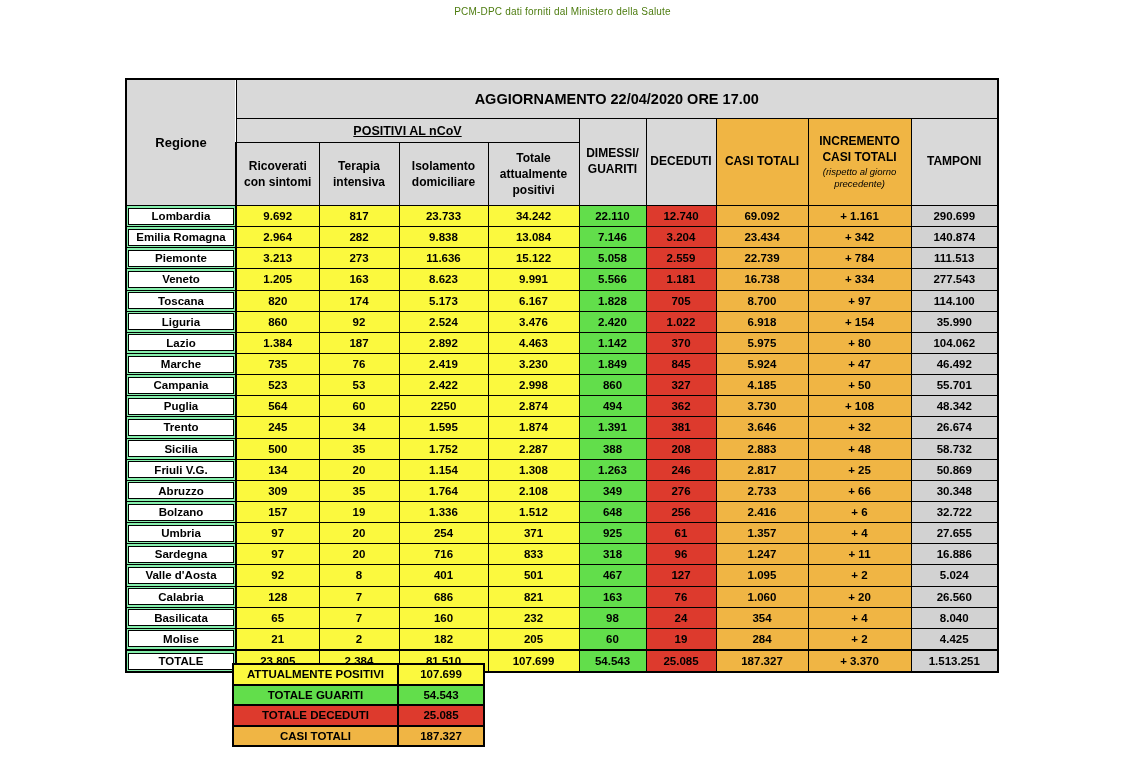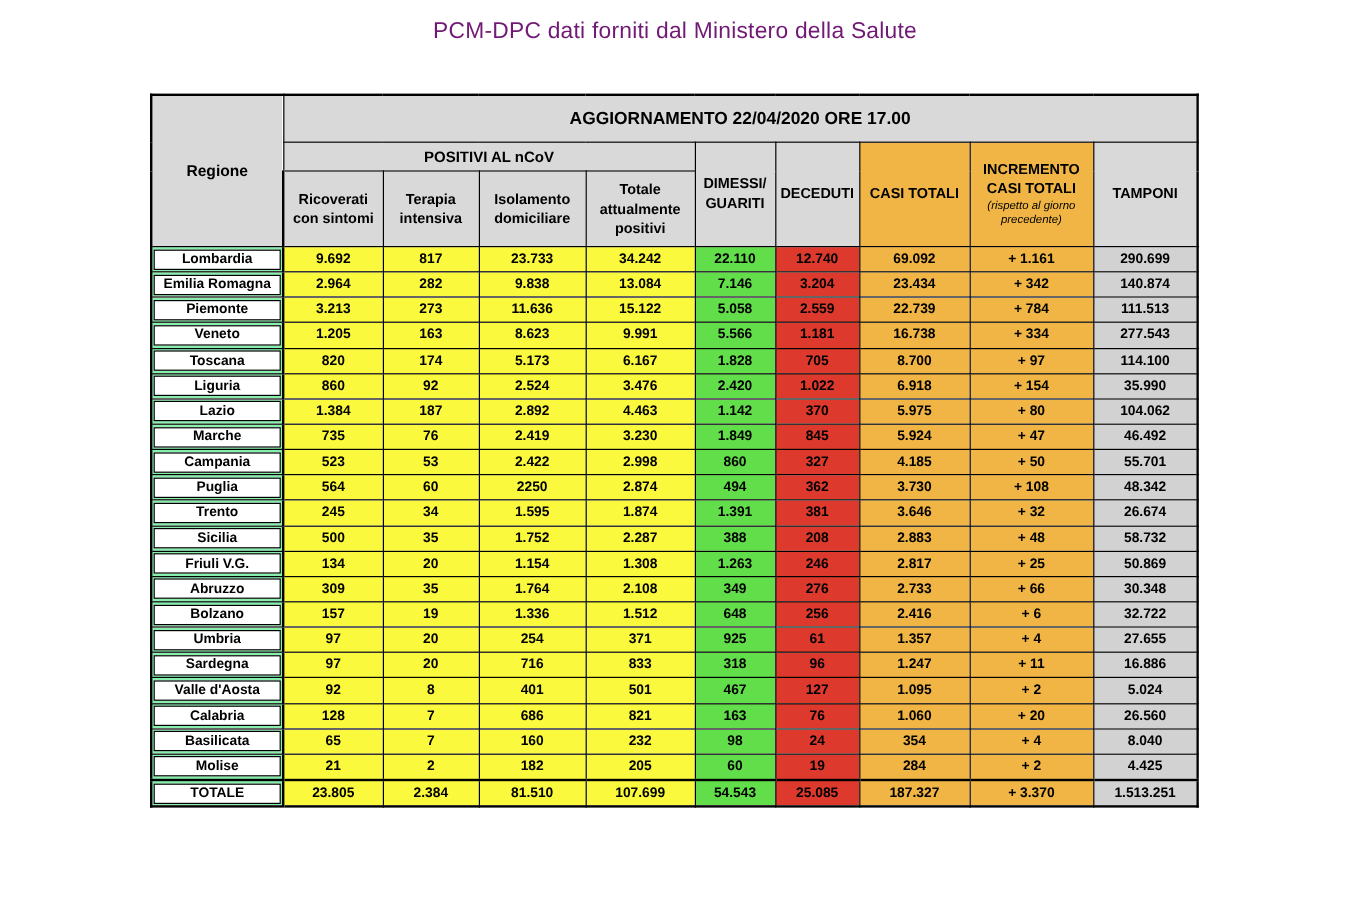--- a/index.html
+++ b/index.html
@@ -2,38 +2,38 @@
 <html style="--yellow: #FBF93E; --green: #62DE4B; --red: #DD3A2D; --orange: #F0B544; --hgray: #D9D9D9; --cgray: #D2D2D2;"><head>
 <meta charset="utf-8">
 <style>
   html,body{
     margin:0;padding:0;width:1125px;height:766px;background:#ffffff;overflow:hidden;
     font-family:"Liberation Sans",sans-serif;
     -webkit-font-smoothing:antialiased;
   }
   .page{position:relative;width:1125px;height:766px;background:#fff;}
   .page-title{
-    position:absolute;top:16px;left:0;width:100%;text-align:center;
-    font-size:19px;color:#701a75;letter-spacing:.2px;
+    position:absolute;top:6px;left:0;width:100%;text-align:center;
+    font-size:10px;color:#4d7c0f;letter-spacing:.2px;
   }
   
   table.covid{
     position:absolute;left:125px;top:78px;width:872px;
     border-collapse:collapse;table-layout:fixed;background:#fff;
     border:2.5px solid #000;
   }
   table.covid th,table.covid td{
     border:1px solid #000;text-align:center;vertical-align:middle;
     color:#000;padding:0 1px;overflow:hidden;
   }
   
   th{background:var(--hgray);font-weight:bold;}
   th.banner{height:38px;font-size:14.5px;border-bottom:2.5px solid #000;}
   th.regione-h{font-size:13px;border-right:2.5px solid #000;border-bottom:2.5px solid #000;}
-  th.group{height:23px;font-size:12.5px;border-bottom:2px solid #000;border-left:2.5px solid #000;}
+  th.group{height:23px;font-size:12.5px;border-bottom:2px solid #000;border-left:2.5px solid #000;text-decoration:underline;}
   th.sub{height:62px;font-size:12px;line-height:1.35;border-bottom:2.5px solid #000;border-left:1.5px solid #000;}
   th.sub.first{border-left:2.5px solid #000;}
   th.span2{font-size:12px;border-left:2.5px solid #000;border-bottom:2.5px solid #000;line-height:1.3;}
   th.orange{background:var(--orange);}
   th .note{display:block;font-weight:400;font-style:italic;font-size:9.5px;line-height:1.25;margin-top:1px;}
   
   td{height:20.15px;font-size:11.5px;font-weight:bold;}
   td.region{background:#86efac;border-top:none;border-bottom:none;border-right:2.5px solid #000;border-left:1px solid #000;padding:1.5px 2px;}
   td.region .rbox{
     border:1.5px solid #000;height:15px;display:flex;align-items:center;justify-content:center;
@@ -406,14 +406,32 @@
           <td class="yb">107.699</td>
           <td class="g">54.543</td>
           <td class="r">25.085</td>
           <td class="ob">187.327</td>
           <td class="oi">+ 3.370</td>
           <td class="gy">1.513.251</td>
         </tr>
       </tbody>
   </table>
 
+  <div class="legend">
+      <div class="lrow">
+        <div class="llabel" style="background: rgb(251, 249, 62);">ATTUALMENTE POSITIVI</div>
+        <div class="lvalue" style="background: rgb(251, 249, 62);">107.699</div>
+      </div>
+      <div class="lrow">
+        <div class="llabel" style="background: rgb(98, 222, 75);">TOTALE GUARITI</div>
+        <div class="lvalue" style="background: rgb(98, 222, 75);">54.543</div>
+      </div>
+      <div class="lrow">
+        <div class="llabel" style="background: rgb(221, 58, 45);">TOTALE DECEDUTI</div>
+        <div class="lvalue" style="background: rgb(221, 58, 45);">25.085</div>
+      </div>
+      <div class="lrow">
+        <div class="llabel" style="background: rgb(240, 181, 68);">CASI TOTALI</div>
+        <div class="lvalue" style="background: rgb(240, 181, 68);">187.327</div>
+      </div>
+    </div>
 
 </div>
 
 </body></html>

